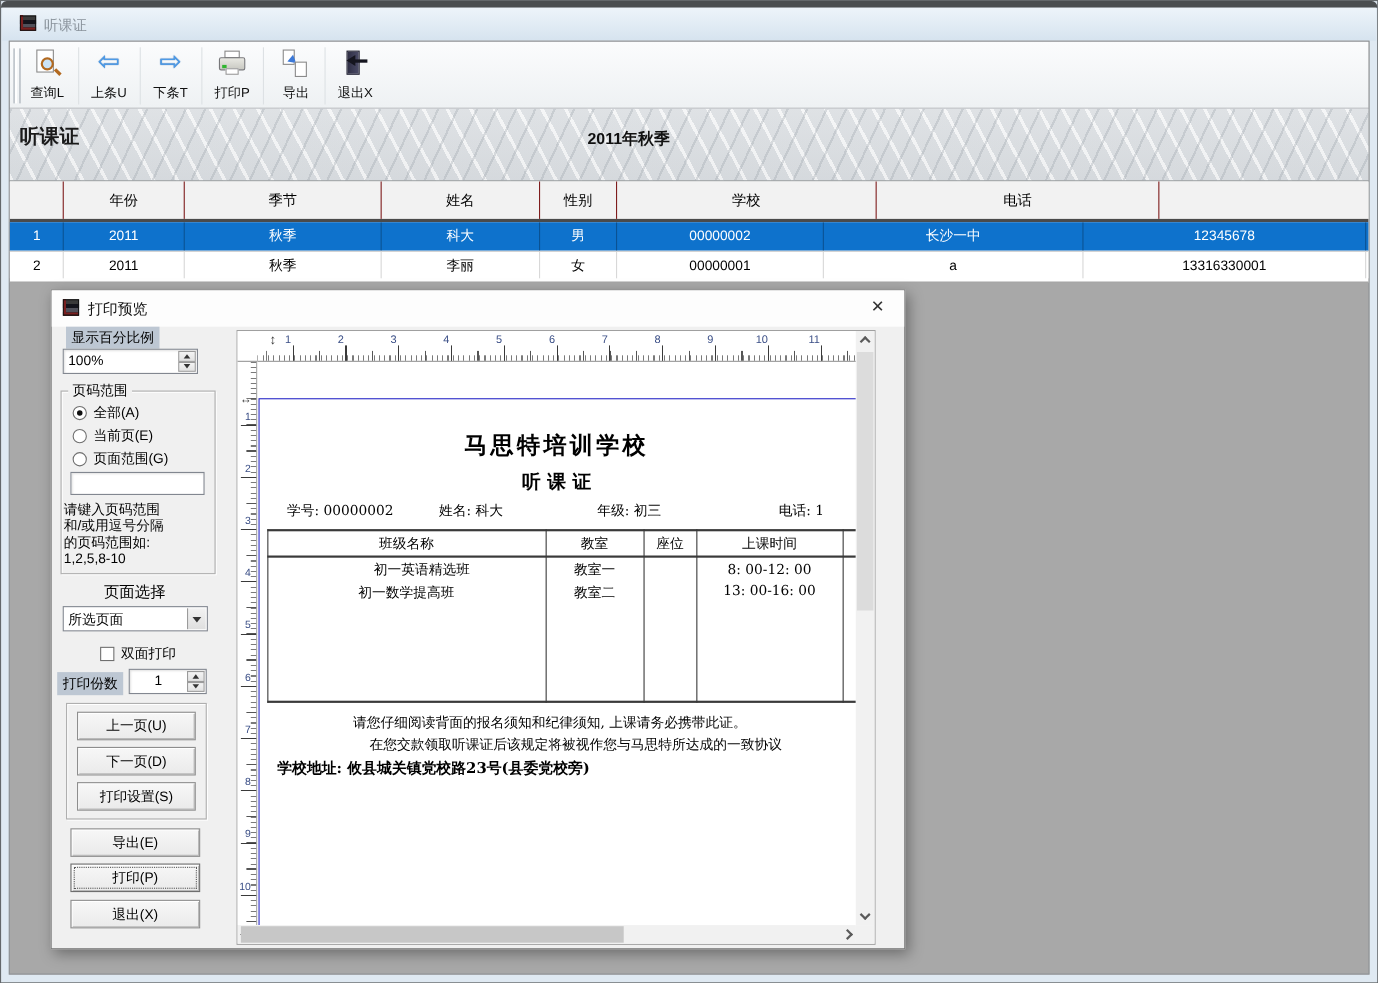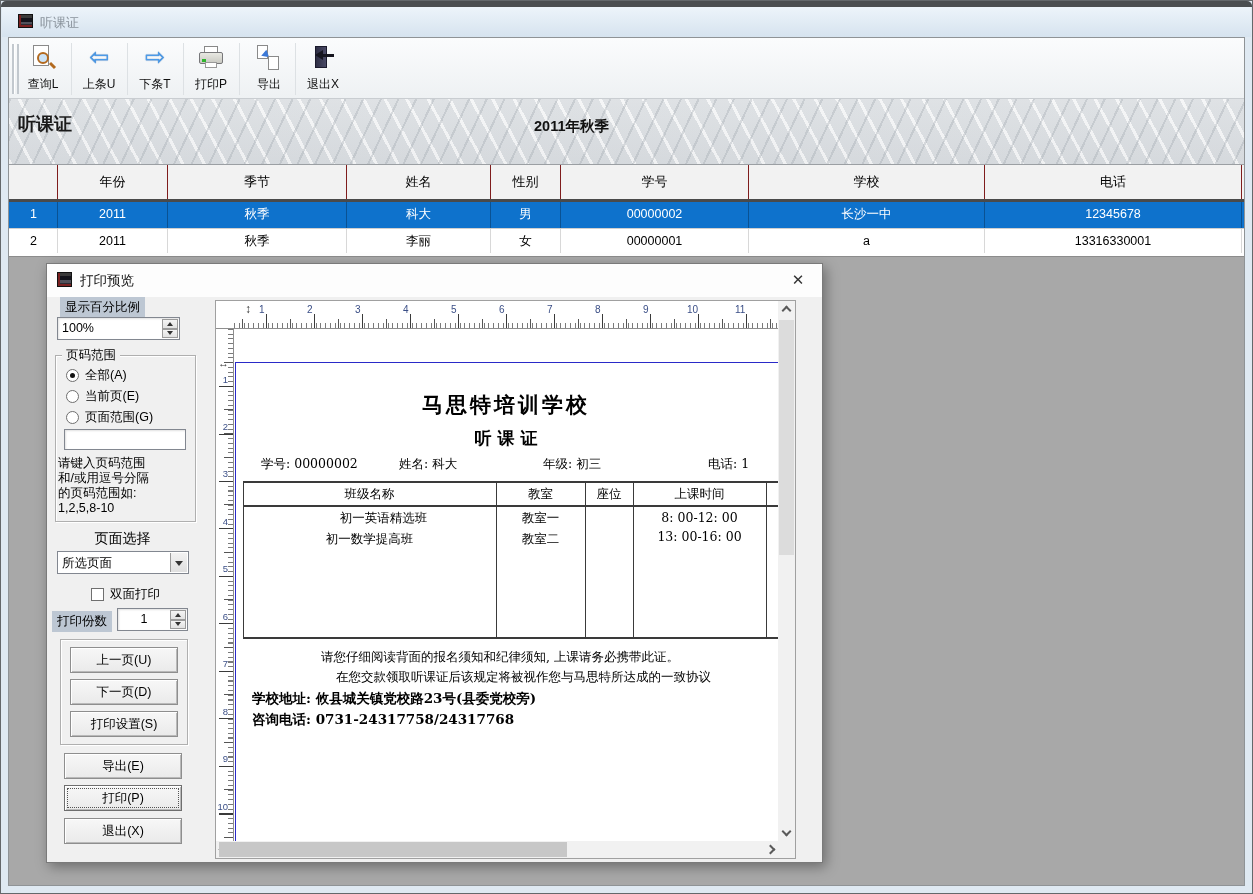--- a/index.html
+++ b/index.html
@@ -232,21 +232,20 @@
         <div class="banner-season">2011年秋季</div>
       </div>
 
       <div class="grid">
         <div class="grow ghead">
           <div class="gcell c0"></div>
           <div class="gcell c1">年份</div>
           <div class="gcell c2">季节</div>
           <div class="gcell c3">姓名</div>
           <div class="gcell c4">性别</div>
-          <div class="gcell c5">学号</div>
           <div class="gcell c6">学校</div>
           <div class="gcell c7">电话</div>
           <div class="gcell cf"></div>
         </div>
         <div class="grow gdata sel">
           <div class="gcell c0">1</div>
           <div class="gcell c1">2011</div>
           <div class="gcell c2">秋季</div>
           <div class="gcell c3">科大</div>
           <div class="gcell c4">男</div>
@@ -416,21 +415,20 @@
 
               <div class="dt-cell" style="left:7px;width:253px;top:50px;">初一数学提高班</div>
               <div class="dt-cell" style="left:260px;width:89px;top:50px;">教室二</div>
               <div class="dt-cell" style="left:349px;width:48px;top:50px;"></div>
               <div class="dt-cell" style="left:397px;width:133px;top:48px;">13: 00-16: 00</div>
             </div>
 
             <div class="doc-note" style="left:85px;top:286px;">请您仔细阅读背面的报名须知和纪律须知, 上课请务必携带此证。</div>
             <div class="doc-note" style="left:100px;top:306px;">在您交款领取听课证后该规定将被视作您与马思特所达成的一致协议</div>
             <div class="doc-bold" style="left:16px;top:327px;">学校地址: 攸县城关镇党校路23号(县委党校旁)</div>
-            <div class="doc-bold" style="left:16px;top:348px;">咨询电话: 0731-24317758/24317768</div>
           </div>
         </div>
 
         <div class="vscroll">
           <span class="chev up"></span>
           <div class="vthumb"></div>
           <span class="chev down"></span>
         </div>
         <div class="hscroll">
           <span class="chev left"></span>

